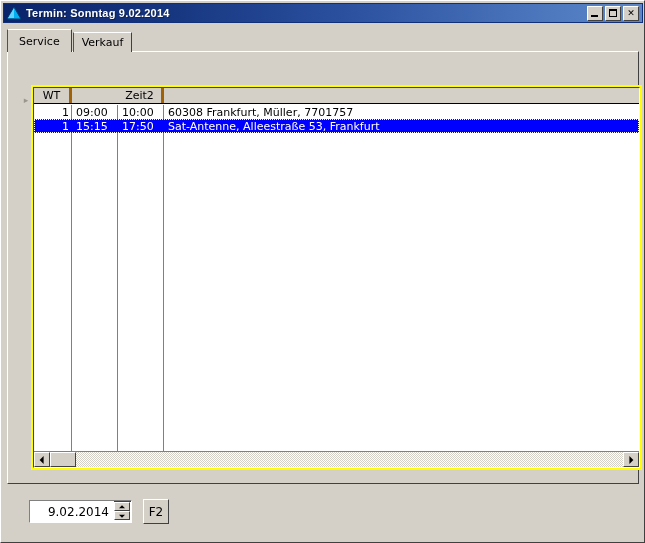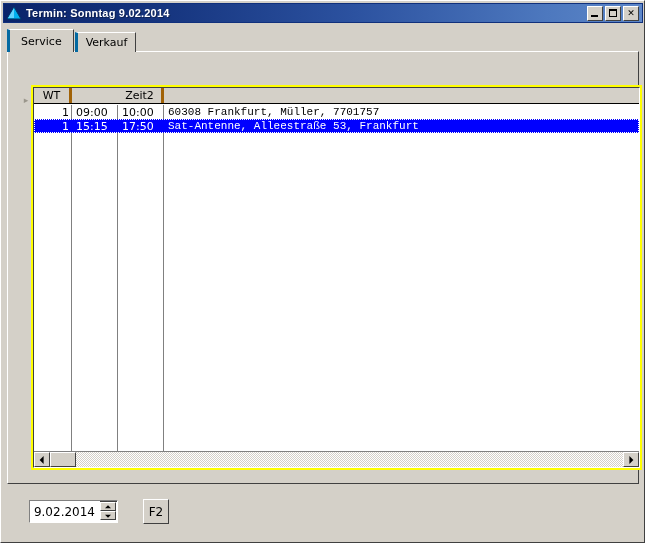--- a/index.html
+++ b/index.html
@@ -115,21 +115,21 @@
     height: 22px;
     display: flex;
     align-items: flex-end;
     z-index: 3;
   }
   .tab {
     height: 20px;
     padding: 0 8px;
     background: #d4d0c8;
     border-top: 1px solid #ffffff;
-    border-left: 3px solid #0369a1;
+    border-left: 1px solid #0369a1;
     border-right: 1px solid #404040;
     box-sizing: border-box;
     display: flex;
     align-items: center;
     font-size: 11px;
     color: #000;
     white-space: nowrap;
     cursor: default;
     margin-right: 1px;
   }
@@ -263,21 +263,21 @@
     box-sizing: border-box;
     height: 14px;
     display: flex;
     align-items: center;
     overflow: hidden;
     padding: 0 3px;
   }
   .gc.c0 { width: 38px; justify-content: flex-end; }
   .gc.c1 { width: 46px; justify-content: flex-start; padding-left: 4px; }
   .gc.c2 { width: 46px; justify-content: flex-start; padding-left: 4px; }
-  .gc.c3 { width: 475px; justify-content: flex-start; padding-left: 4px; font-family: Liberation Mono, monospace; }
+  .gc.c3 { width: 475px; justify-content: flex-start; padding-left: 4px; }
 
   
   .hscroll {
     position: absolute;
     left: 0; bottom: 0;
     width: 605px;
     height: 16px;
     background: #d4d0c8;
     display: flex;
     align-items: center;
@@ -339,21 +339,21 @@
   
   .bottombar {
     position: absolute;
     left: 6px; top: 492px;
     width: 632px;
     height: 45px;
   }
   .spinner {
     position: absolute;
     left: 22px; top: 7px;
-    width: 89px; height: 23px;
+    width: 103px; height: 23px;
     display: flex;
     background: #ffffff;
     border-top: 1px solid #808080;
     border-left: 1px solid #808080;
     border-right: 1px solid #ffffff;
     border-bottom: 1px solid #ffffff;
     box-sizing: border-box;
     box-shadow: inset 1px 1px 0 #404040;
   }
   .spin-input {

